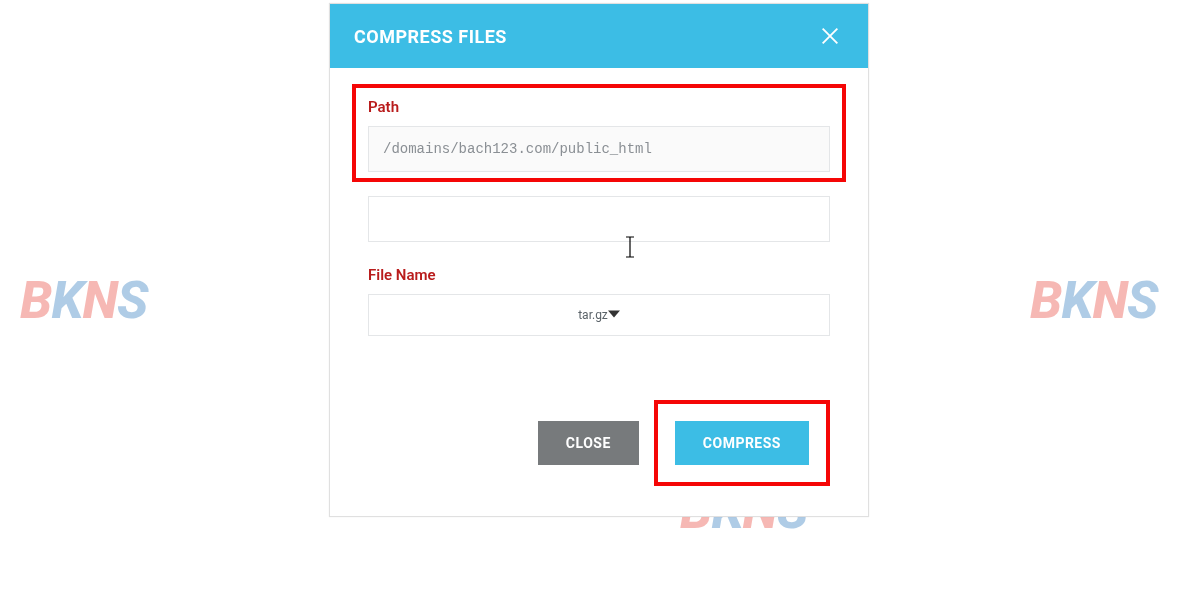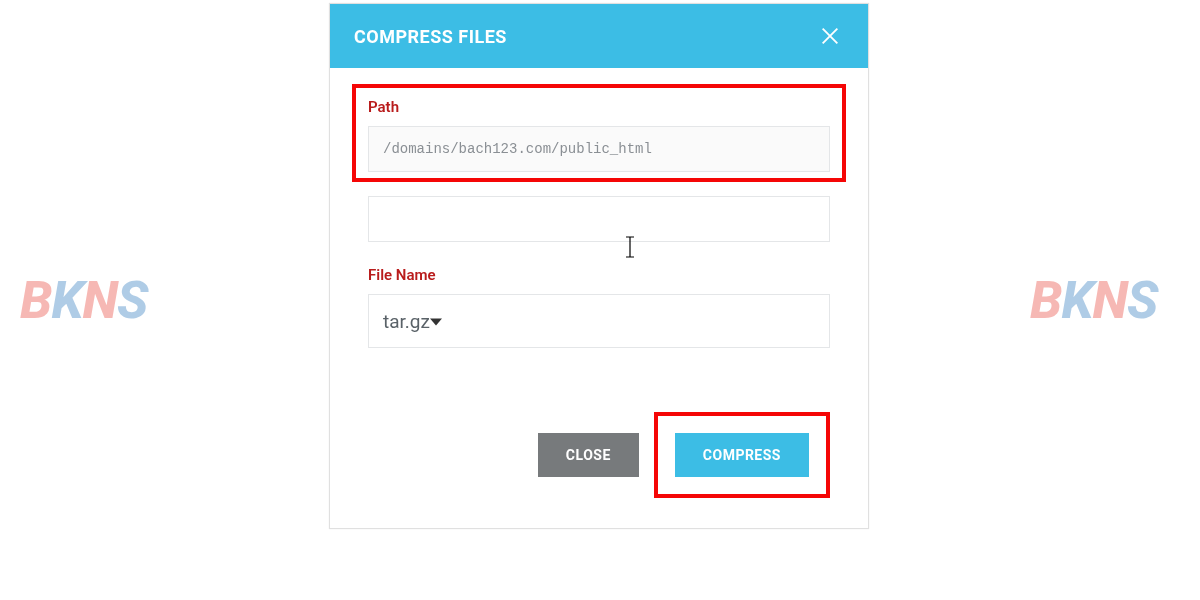--- a/index.html
+++ b/index.html
@@ -98,29 +98,29 @@
     }
     .form-input.readonly {
       background: #fafafa;
       color: #8a8f94;
     }
     .form-input::placeholder {
       color: #9ca0a4;
     }
     .form-select {
       width: 100%;
-      height: 54px;
+      height: 42px;
       border: 1px solid #e4e6e8;
       padding: 0 14px;
-      font-size: 19px;
+      font-size: 12px;
       color: #5a6268;
       background: #ffffff;
       display: flex;
       align-items: center;
-      justify-content: flex-start;
+      justify-content: center;
       cursor: pointer;
     }
     .select-arrow svg {
       width: 12px;
       height: 12px;
       fill: #333;
     }
     .path-highlight {
       position: absolute;
       border: 4px solid #f50606;

